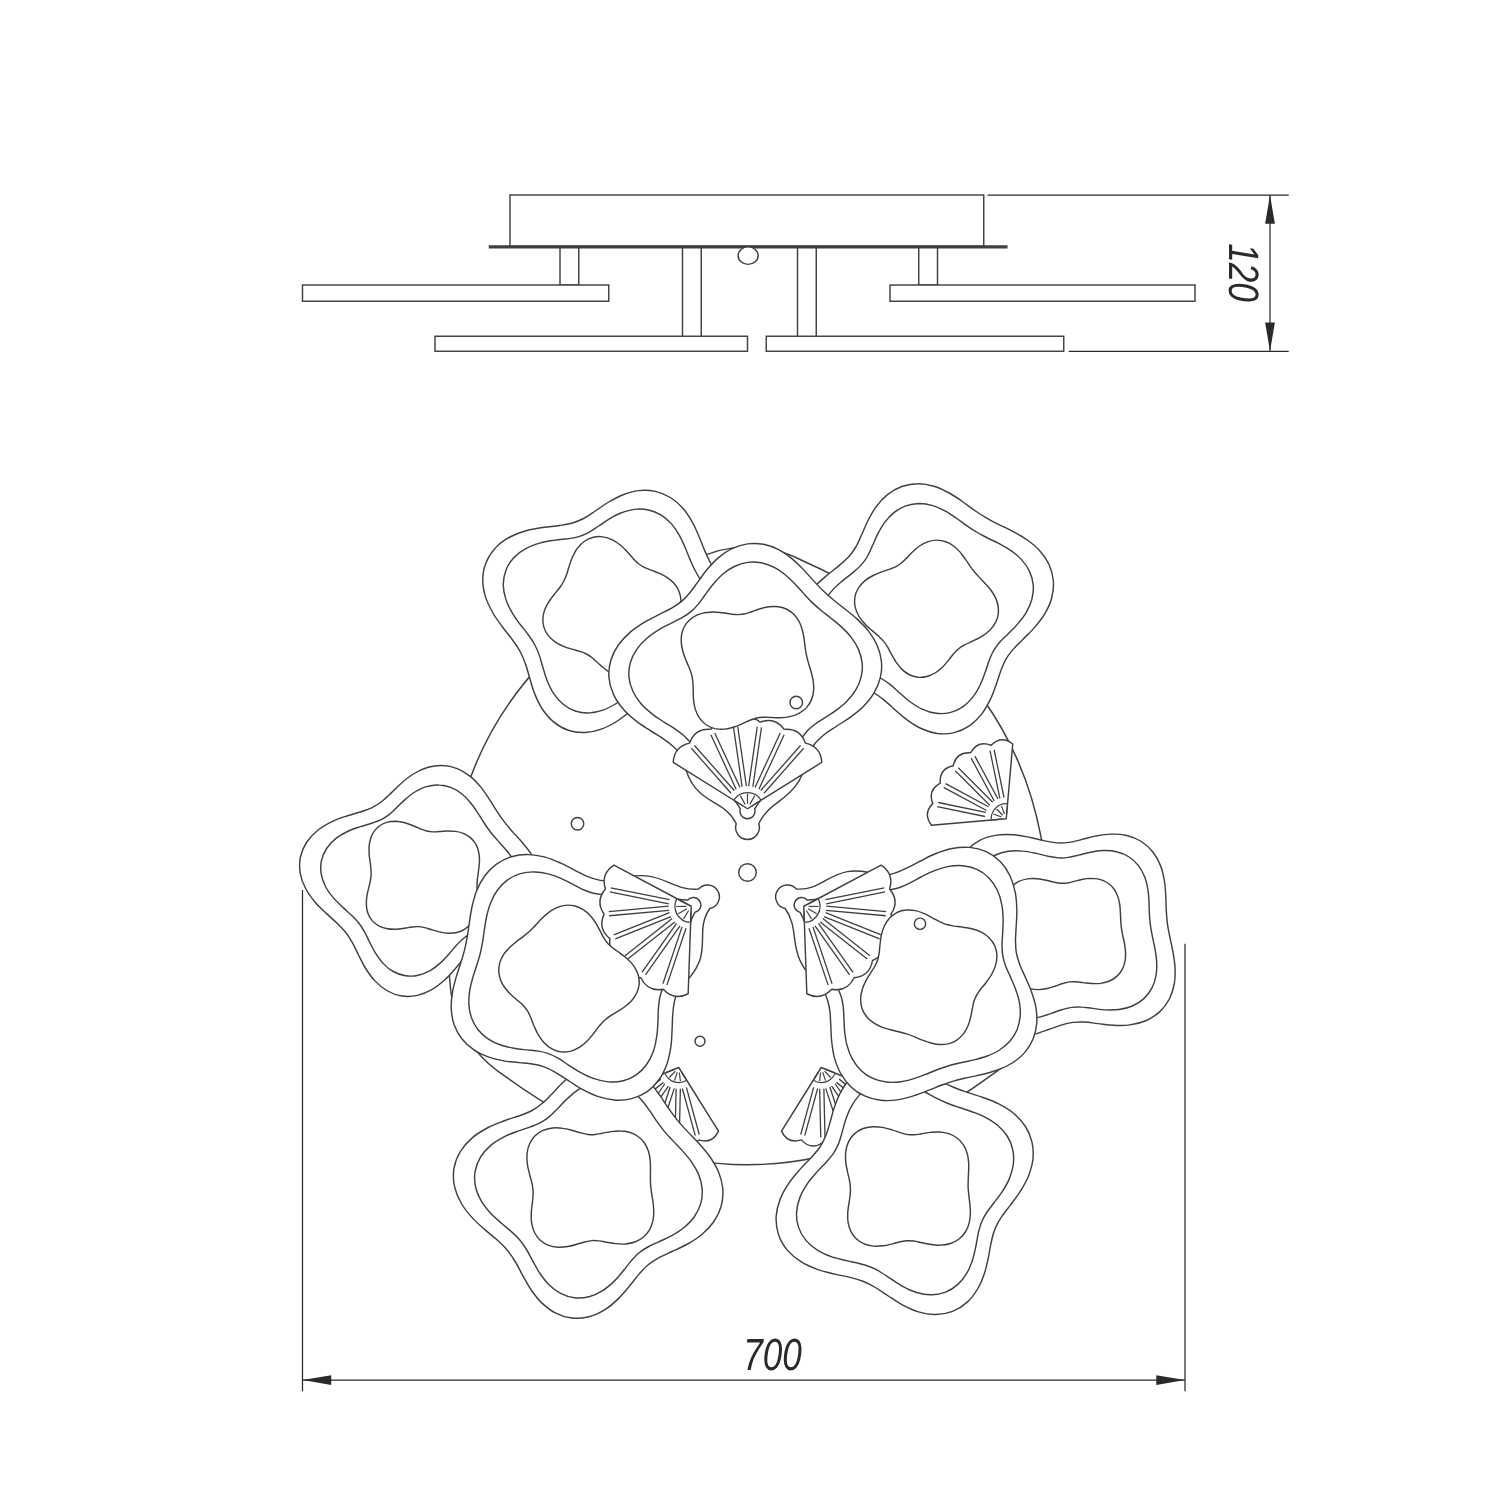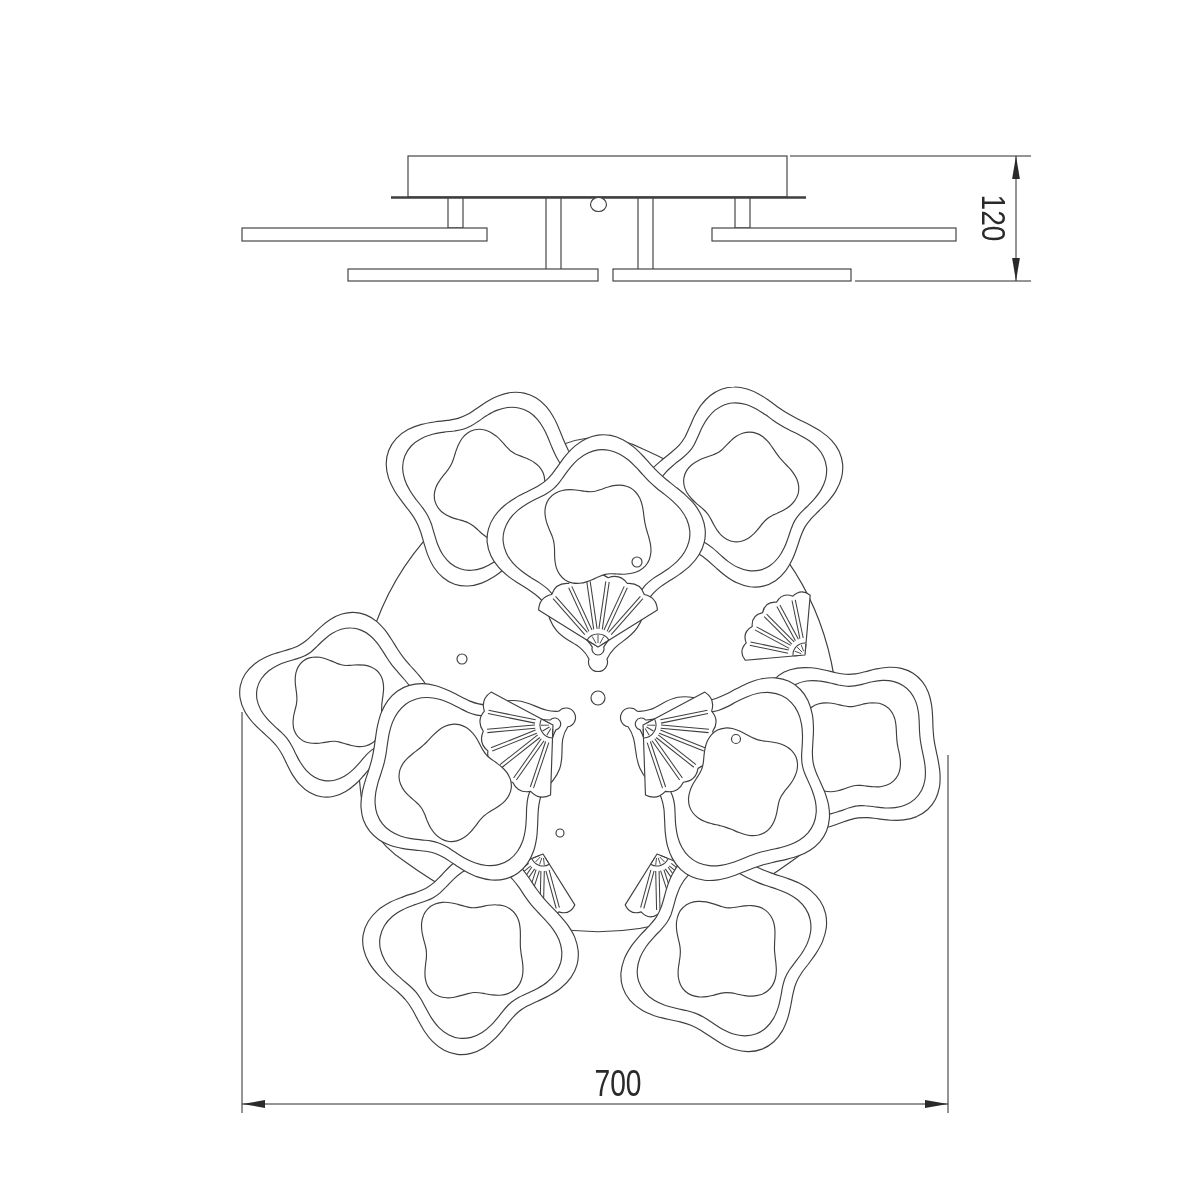--- a/index.html
+++ b/index.html
@@ -1,17 +1,17 @@
 <!DOCTYPE html>
 <html><head>
 <meta charset="utf-8">
 <style>
   html,body{margin:0;padding:0;background:#fff;}
   .page{width:1200px;height:1200px;position:relative;background:#fff;overflow:hidden;
-        font-family:"Liberation Sans", sans-serif;}
+        font-family:"Liberation Sans", sans-serif;font-style:italic;}
   svg{display:block;}
   text{font-family:"Liberation Sans","DejaVu Sans",sans-serif;}
 </style>
 </head>
 <body>
 
 <div class="page">
   <svg id="drawing" width="1200" height="1200" viewBox="0 0 1200 1200" xmlns="http://www.w3.org/2000/svg">
       <g>
         <rect x="448" y="197" width="15" height="31" fill="#ffffff" stroke="#3f3f3f" stroke-width="1.15"></rect>

